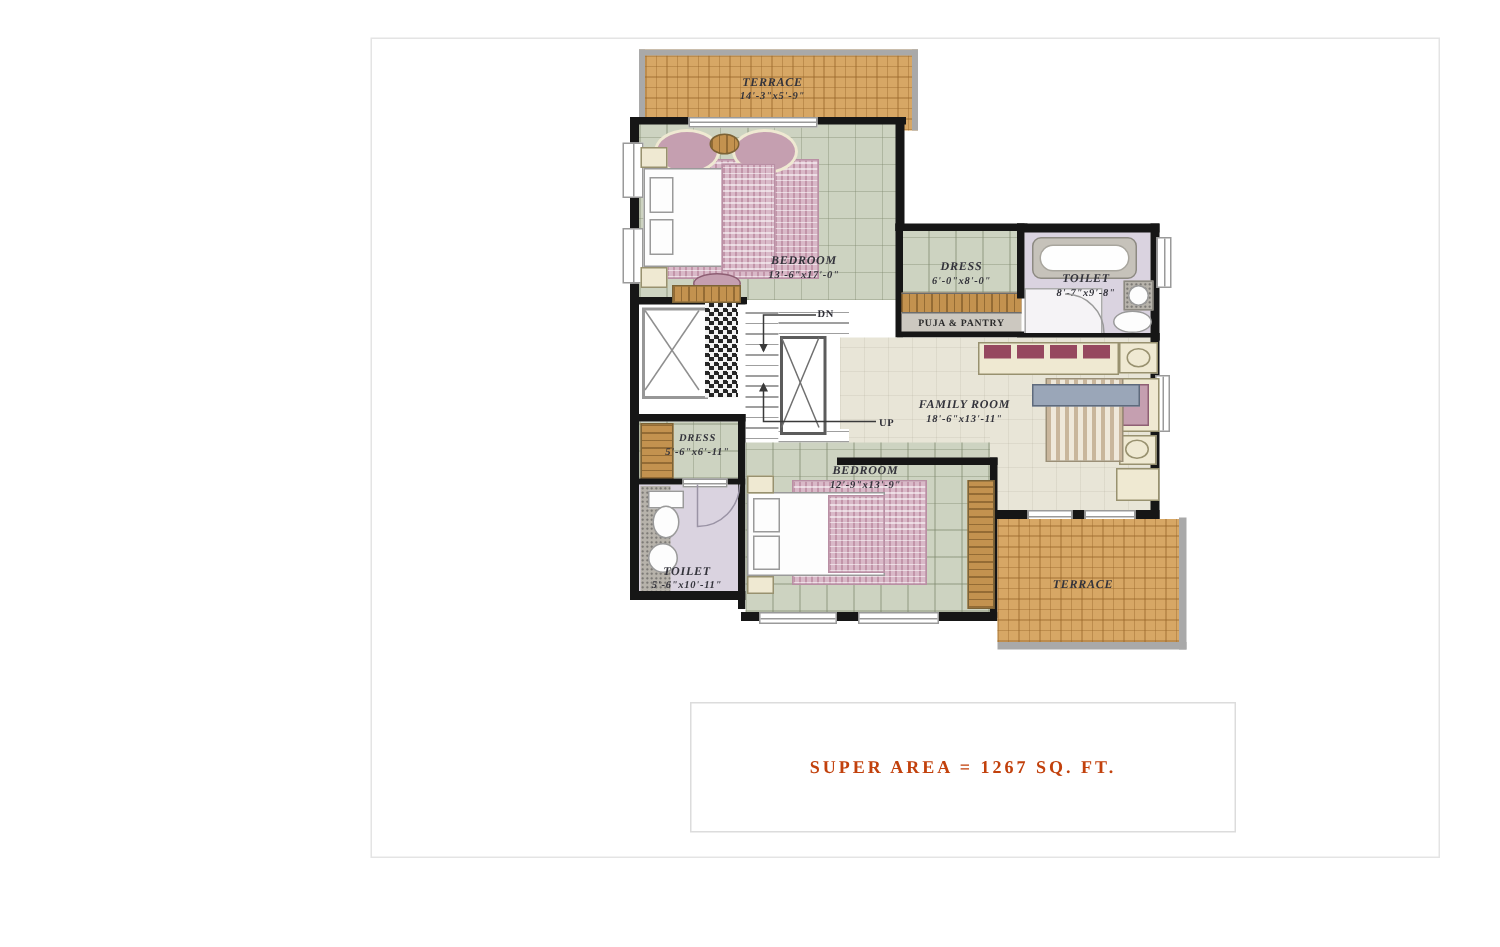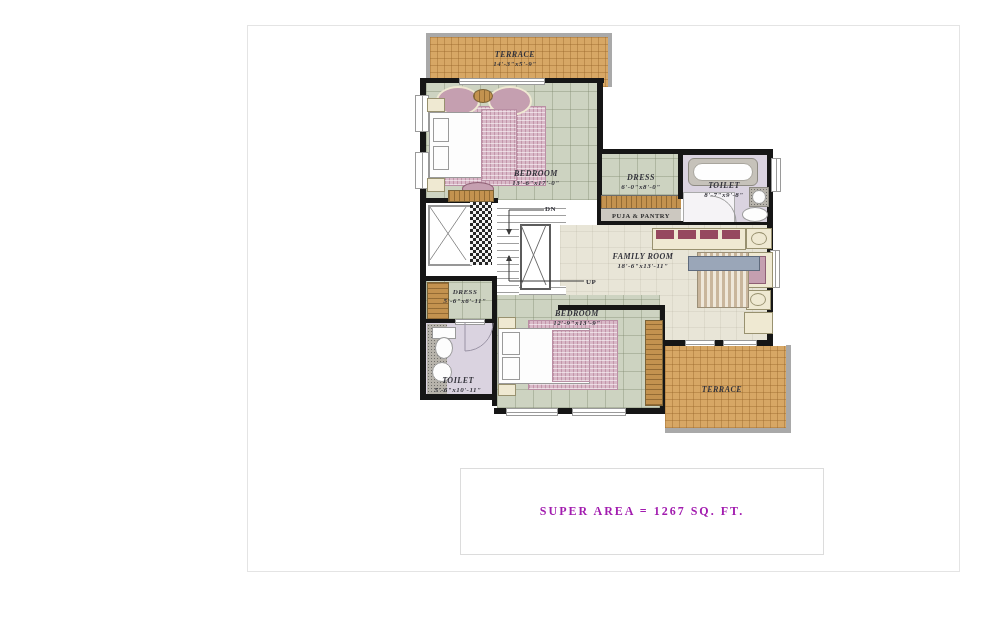--- a/index.html
+++ b/index.html
@@ -4,21 +4,21 @@
 <style>
   html,body{margin:0;padding:0;background:#fff;}
   .stage{position:relative;width:1000px;height:631px;background:#ffffff;overflow:hidden;
          font-family:"Liberation Serif", serif;}
   .abs{position:absolute;}
   
   .sheet{left:247px;top:25px;width:711px;height:545px;border:1px solid #e4e4e4;}
   .titlebox{left:460px;top:468px;width:362px;height:85px;border:1px solid #dcdcdc;background:#fff;
             display:flex;flex-direction:column;align-items:center;justify-content:center;}
   .floor-title{font-size:27px;letter-spacing:6px;color:#1f1f1f;}
-  .floor-sub{font-size:12px;font-weight:bold;letter-spacing:2px;color:#a21caf;margin-top:0;}
+  .floor-sub{font-size:12px;font-weight:bold;letter-spacing:2px;color:#c2410c;margin-top:0;}
   
   .wall{position:absolute;background:#161616;}
   .gray-edge{position:absolute;background:#a9a9a9;}
   .tile{background-color:#cdd3c1;
         background-image:repeating-linear-gradient(0deg, rgba(125,135,108,.38) 0 1px, transparent 1px 18px),
                          repeating-linear-gradient(90deg, rgba(125,135,108,.38) 0 1px, transparent 1px 18px);}
   .brick{background-color:#d7a765;
         background-image:repeating-linear-gradient(0deg, rgba(150,100,40,.4) 0 1px, transparent 1px 7px),
                          repeating-linear-gradient(90deg, rgba(150,100,40,.4) 0 1px, transparent 1px 7px);}
   .famfloor{background-color:#e8e5d7;
@@ -147,21 +147,21 @@
   <div class="abs" style="left:722px;top:230px;width:18px;height:9px;background:#96485f;"></div>
   <div class="abs cream" style="left:746px;top:228px;width:24px;height:19px;"></div>
   <div class="abs cream oval" style="left:751px;top:232px;width:14px;height:11px;"></div>
   <div class="abs cream" style="left:744px;top:252px;width:27px;height:34px;"></div>
   <div class="abs pinkpc" style="left:748px;top:256px;width:16px;height:26px;"></div>
   <div class="abs cream" style="left:746px;top:290px;width:23px;height:18px;"></div>
   <div class="abs cream oval" style="left:750px;top:293px;width:14px;height:11px;"></div>
   <div class="abs cream" style="left:744px;top:312px;width:27px;height:20px;"></div>
   <div class="abs rugstripe" style="left:697px;top:252px;width:50px;height:54px;"></div>
   <div class="abs" style="left:688px;top:256px;width:70px;height:13px;background:#9aa6b8;border:1px solid #5e6a7c;"></div>
-  <div class="rlabel" style="left:583px;top:252px;width:120px;text-align:center;">
+  <div class="rlabel" style="left:583px;top:265px;width:120px;text-align:center;">
     <span class="rname">FAMILY ROOM</span>
     <span class="rdims">18'-6"x13'-11"</span>
   </div>
 
   <div class="abs treads" style="left:497px;top:203px;width:22px;height:90px;"></div>
   <div class="abs treads" style="left:519px;top:203px;width:47px;height:20px;"></div>
   <div class="abs treads" style="left:519px;top:286px;width:47px;height:9px;"></div>
   <div class="abs shaft" style="left:520px;top:224px;width:27px;height:62px;"></div>
   <div class="abs lift" style="left:428px;top:205px;width:40px;height:57px;"></div>
   <div class="abs checker" style="left:470px;top:202px;width:22px;height:63px;"></div>

